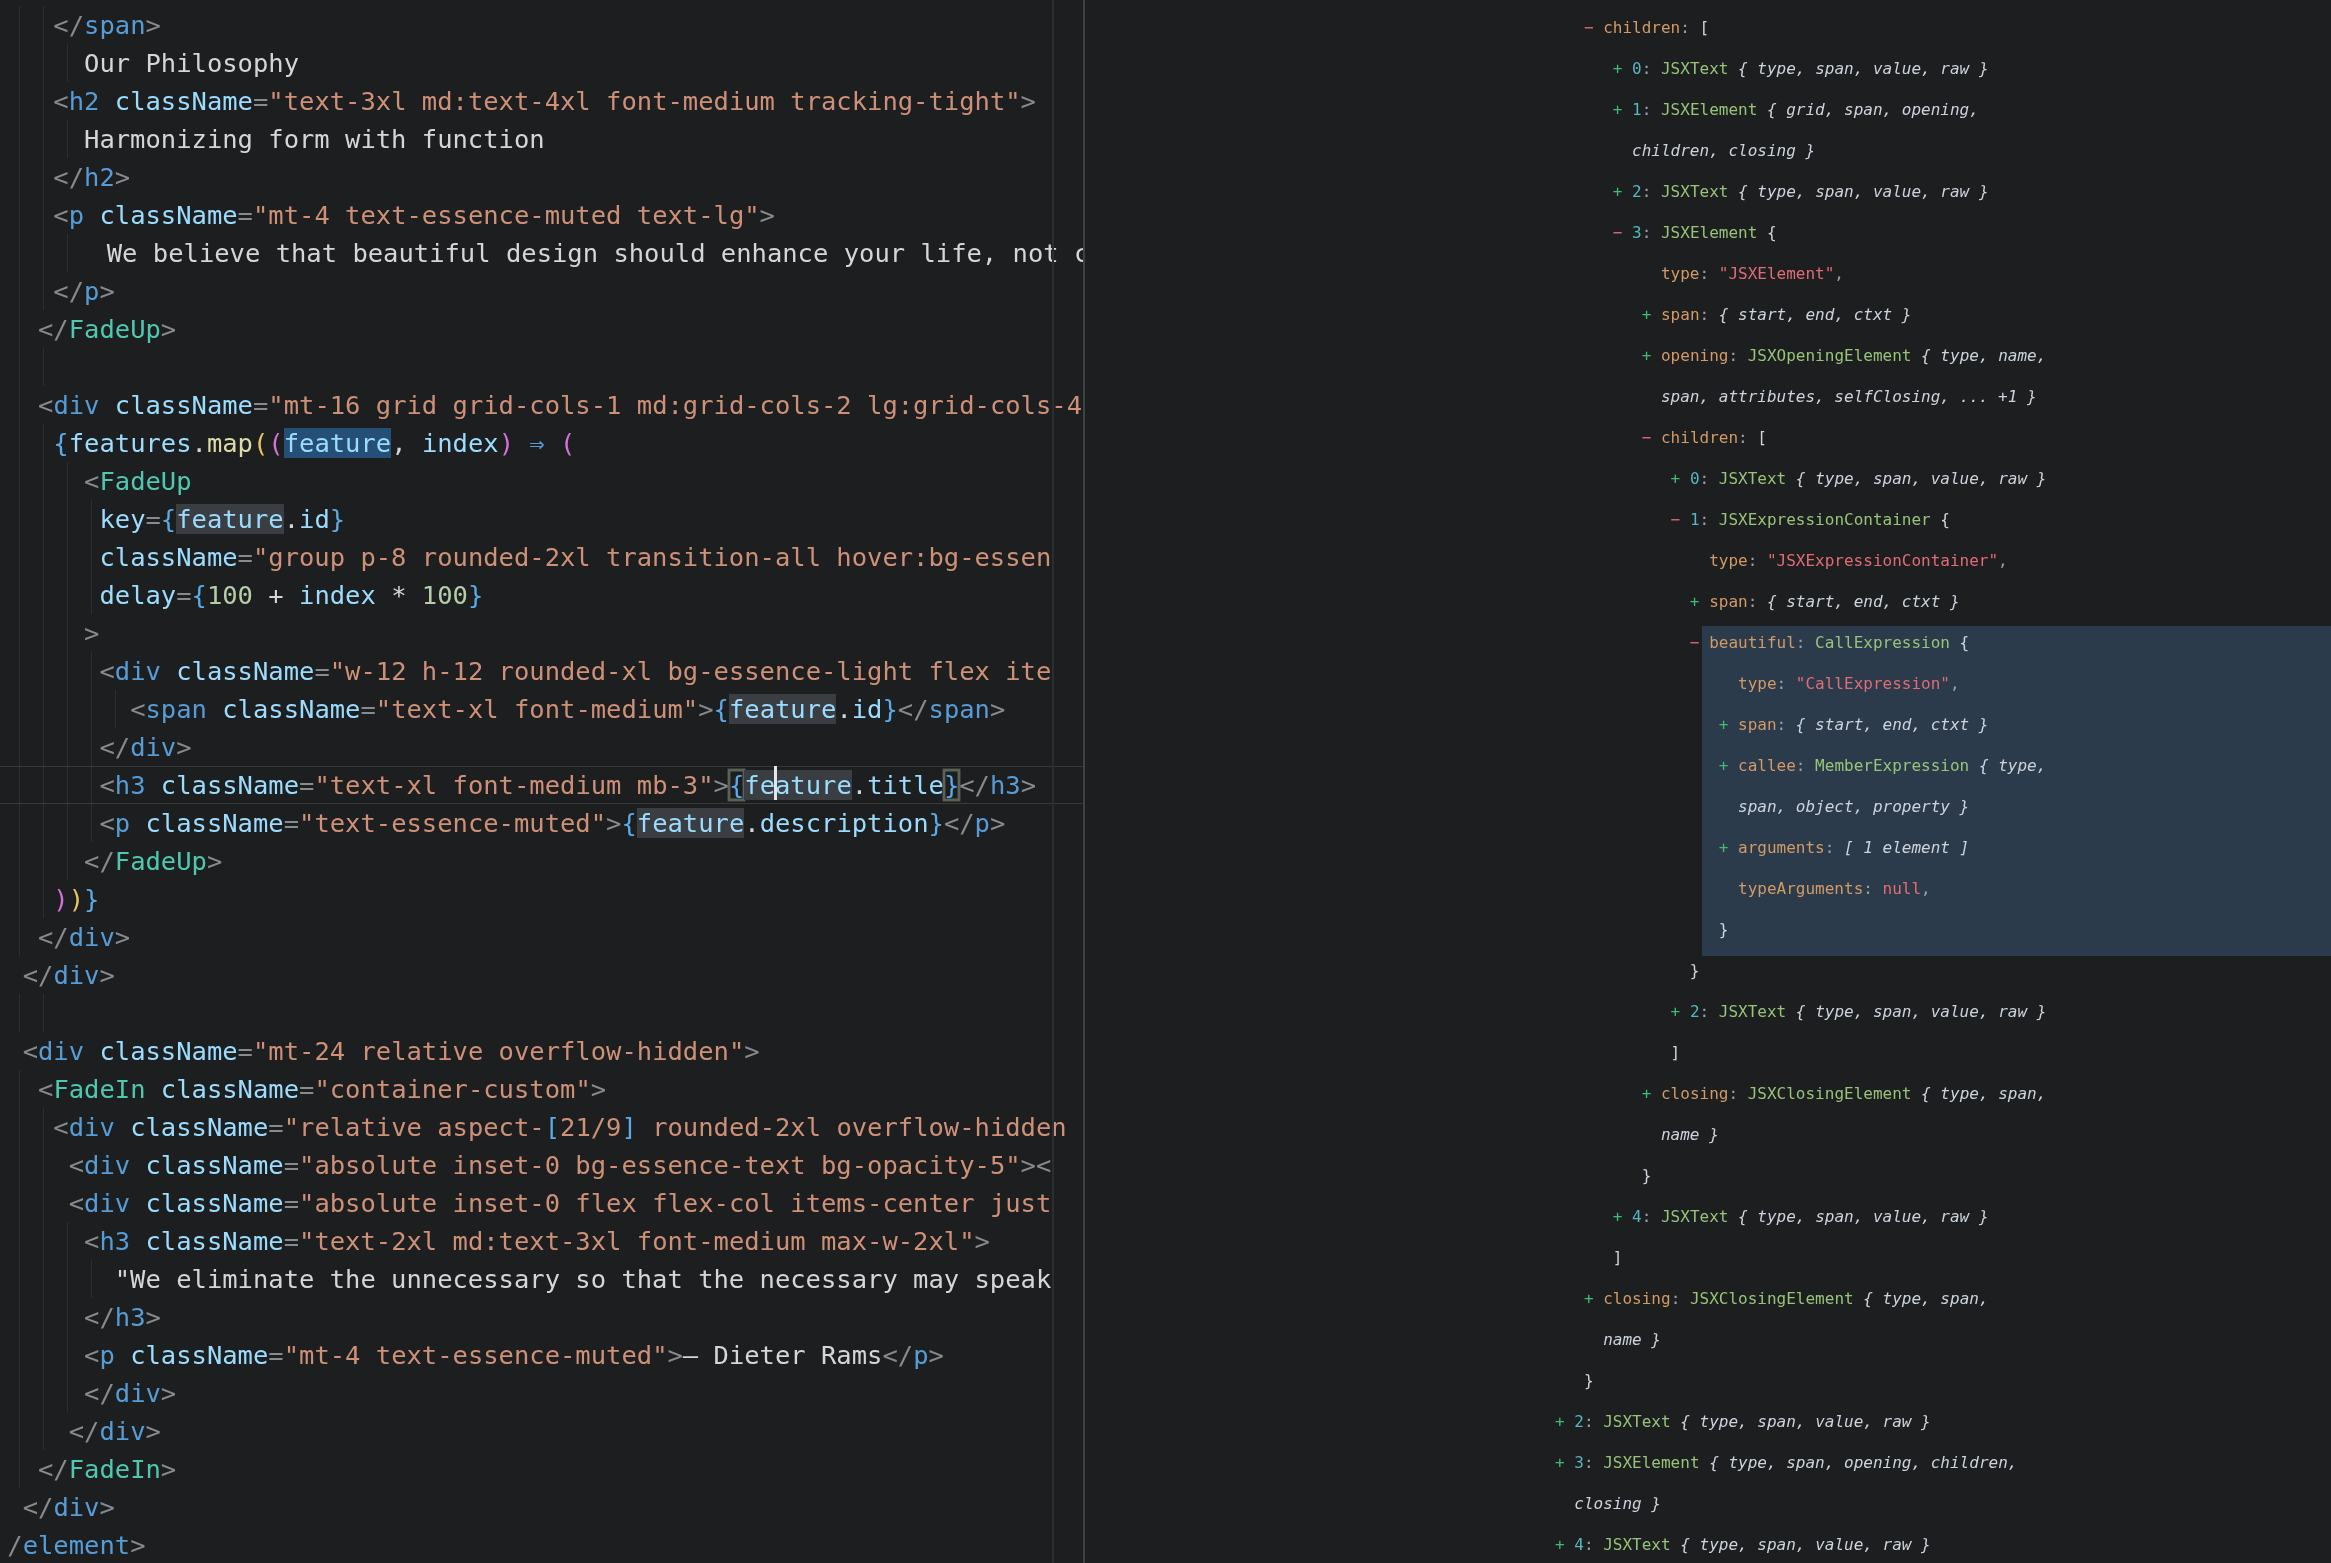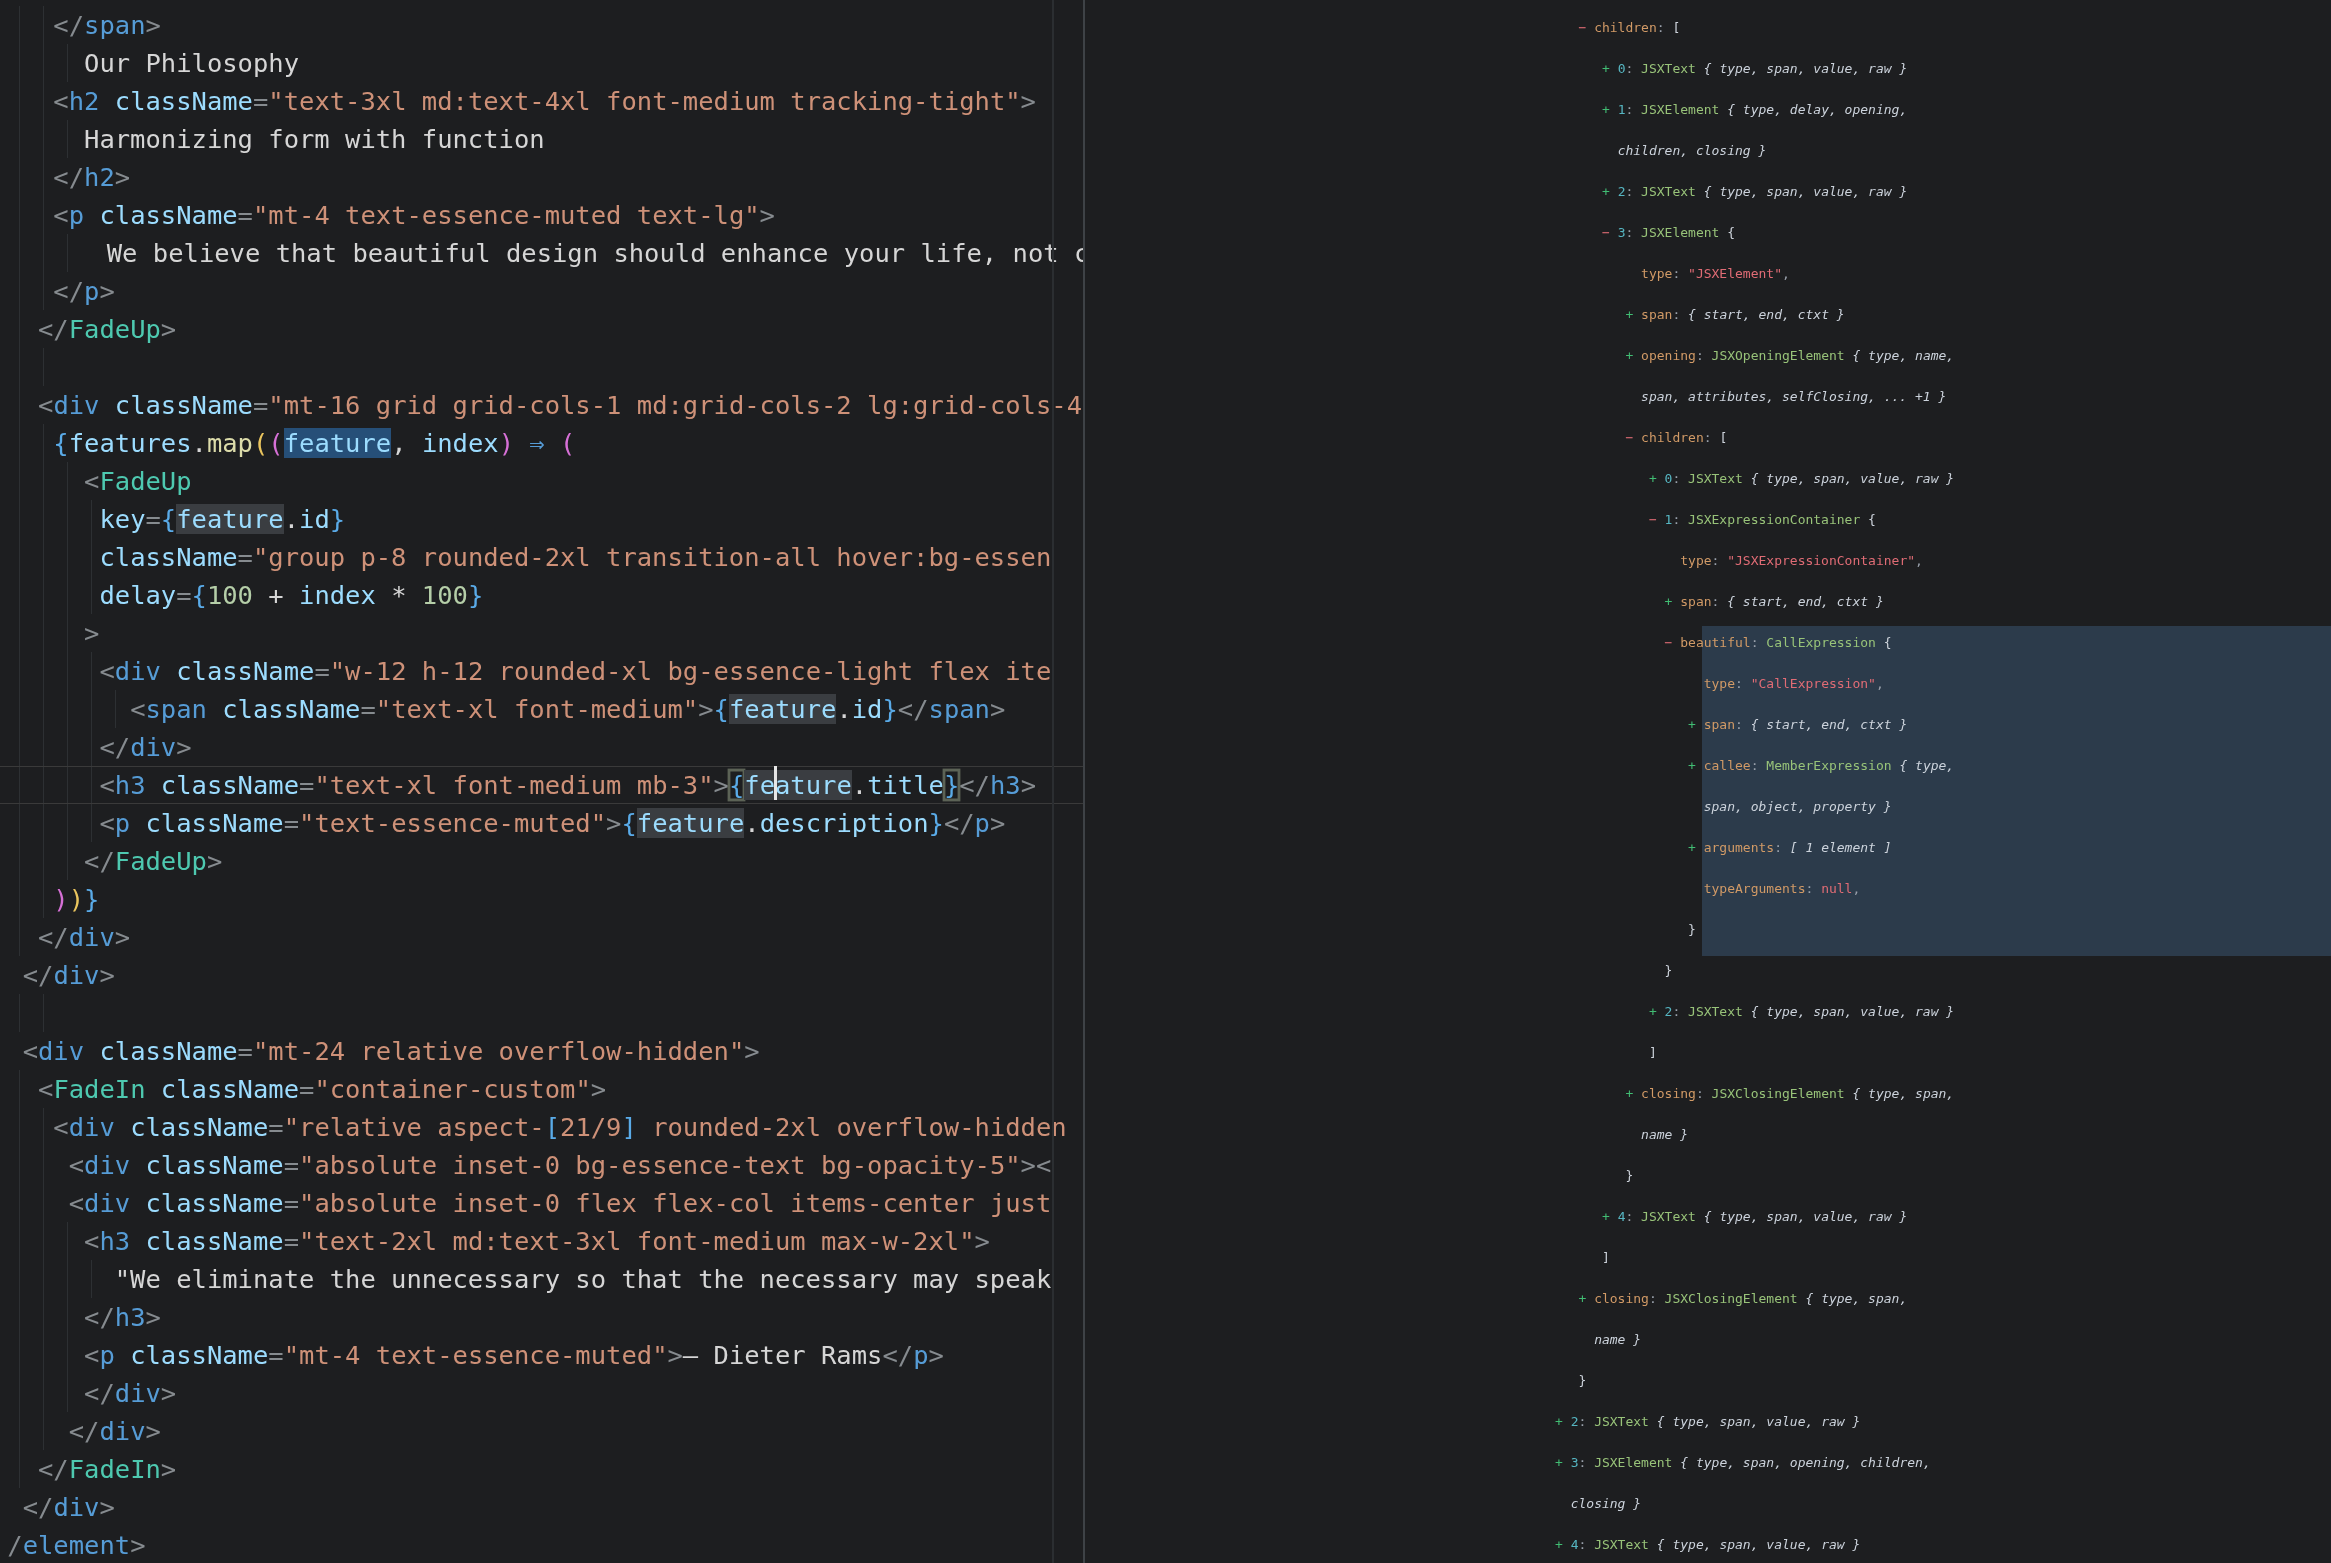--- a/index.html
+++ b/index.html
@@ -42,21 +42,21 @@
   .vline{position:absolute;top:0;bottom:0;}
   .ruler{left:1052px;width:1.8px;background:var(--ruler);}
   .divider{left:1083px;width:1.8px;background:var(--divider);}
   
   .pane-right{
     position:absolute;left:1085px;top:0;right:0;bottom:0;
     overflow:hidden;padding:7.3px 0 0 470px;box-sizing:border-box;
   }
   .pane-right .lines{position:relative;z-index:1;}
   .pane-right .al{
-    height:41px;line-height:41px;font-size:13px;white-space:pre;
+    height:41px;line-height:41px;font-size:16px;white-space:pre;
   }
   .ast-highlight{
     position:absolute;z-index:0;
     left:617px;top:626px;width:636px;height:330px;
     background:var(--asthl);
   }
   .mi{color:var(--mi);} .ps{color:var(--ps);} .ix{color:var(--ix);}
   .ky{color:var(--ky);} .ty{color:var(--ty);} .rs{color:var(--rs);}
   .nl{color:var(--nl);} .bk{color:var(--bk);} .cn{color:var(--cn);}
   .fl{color:var(--fl);font-style:italic;}
@@ -109,21 +109,21 @@
       <div class="cl"><span class="seg pl"> </span><span class="seg pu">&lt;/</span><span class="seg tg">div</span><span class="seg pu">&gt;</span></div>
       <div class="cl"><span class="seg pu">/</span><span class="seg tg">element</span><span class="seg pu">&gt;</span></div>
     </div>
   <div class="vline ruler"></div>
   <div class="vline divider"></div>
   <div class="pane-right" id="ast-pane">
     <div class="ast-highlight"></div>
     <div class="lines" id="ast-lines">
         <div class="al"><span class="seg pl">   </span><span class="seg mi">−</span><span class="seg pl"> </span><span class="seg ky">children</span><span class="seg cn">: </span><span class="seg bk">[</span></div>
         <div class="al"><span class="seg pl">      </span><span class="seg ps">+</span><span class="seg pl"> </span><span class="seg ix">0</span><span class="seg cn">: </span><span class="seg ty">JSXText</span><span class="seg pl"> </span><span class="seg fl">{ type, span, value, raw }</span></div>
-        <div class="al"><span class="seg pl">      </span><span class="seg ps">+</span><span class="seg pl"> </span><span class="seg ix">1</span><span class="seg cn">: </span><span class="seg ty">JSXElement</span><span class="seg pl"> </span><span class="seg fl">{ type, delay, opening,</span></div>
+        <div class="al"><span class="seg pl">      </span><span class="seg ps">+</span><span class="seg pl"> </span><span class="seg ix">1</span><span class="seg cn">: </span><span class="seg ty">JSXElement</span><span class="seg pl"> </span><span class="seg fl">{ grid, span, opening,</span></div>
         <div class="al"><span class="seg pl">        </span><span class="seg fl">children, closing }</span></div>
         <div class="al"><span class="seg pl">      </span><span class="seg ps">+</span><span class="seg pl"> </span><span class="seg ix">2</span><span class="seg cn">: </span><span class="seg ty">JSXText</span><span class="seg pl"> </span><span class="seg fl">{ type, span, value, raw }</span></div>
         <div class="al"><span class="seg pl">      </span><span class="seg mi">−</span><span class="seg pl"> </span><span class="seg ix">3</span><span class="seg cn">: </span><span class="seg ty">JSXElement</span><span class="seg pl"> </span><span class="seg bk">{</span></div>
         <div class="al"><span class="seg pl">           </span><span class="seg ky">type</span><span class="seg cn">: </span><span class="seg rs">"JSXElement"</span><span class="seg cn">,</span></div>
         <div class="al"><span class="seg pl">         </span><span class="seg ps">+</span><span class="seg pl"> </span><span class="seg ky">span</span><span class="seg cn">: </span><span class="seg fl">{ start, end, ctxt }</span></div>
         <div class="al"><span class="seg pl">         </span><span class="seg ps">+</span><span class="seg pl"> </span><span class="seg ky">opening</span><span class="seg cn">: </span><span class="seg ty">JSXOpeningElement</span><span class="seg pl"> </span><span class="seg fl">{ type, name,</span></div>
         <div class="al"><span class="seg pl">           </span><span class="seg fl">span, attributes, selfClosing, ... +1 }</span></div>
         <div class="al"><span class="seg pl">         </span><span class="seg mi">−</span><span class="seg pl"> </span><span class="seg ky">children</span><span class="seg cn">: </span><span class="seg bk">[</span></div>
         <div class="al"><span class="seg pl">            </span><span class="seg ps">+</span><span class="seg pl"> </span><span class="seg ix">0</span><span class="seg cn">: </span><span class="seg ty">JSXText</span><span class="seg pl"> </span><span class="seg fl">{ type, span, value, raw }</span></div>
         <div class="al"><span class="seg pl">            </span><span class="seg mi">−</span><span class="seg pl"> </span><span class="seg ix">1</span><span class="seg cn">: </span><span class="seg ty">JSXExpressionContainer</span><span class="seg pl"> </span><span class="seg bk">{</span></div>

